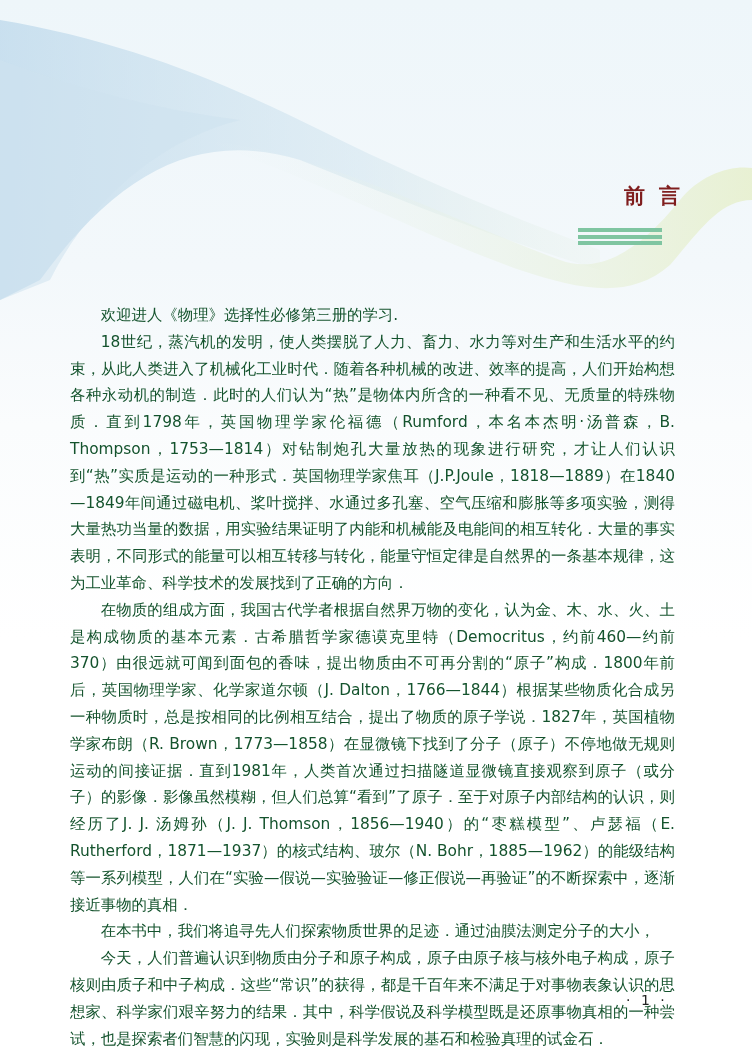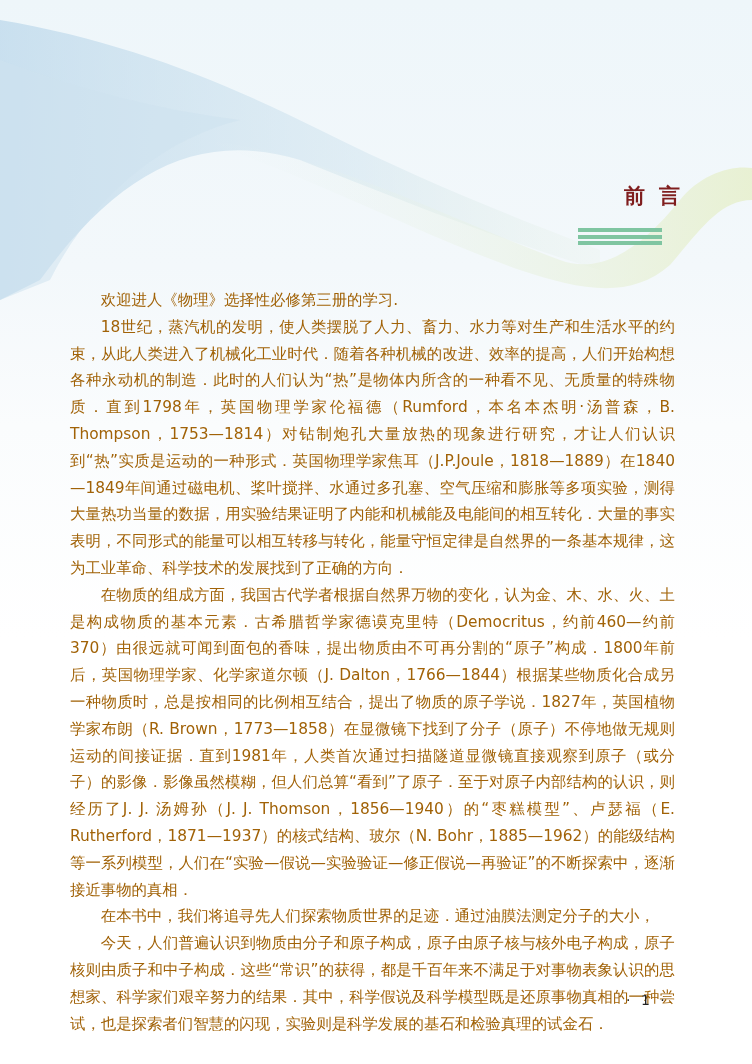--- a/index.html
+++ b/index.html
@@ -14,22 +14,22 @@
   }
   .wave { position: absolute; left: 0; top: 0; width: 752px; height: 300px; }
   .title {
     position: absolute; left: 576px; top: 182px;
     font-size: 21px; font-weight: bold; color: #7f1d1d;
     letter-spacing: 14px; font-family: "DejaVu Sans", sans-serif; margin-left: 48px;
   }
   .title-bars { position: absolute; left: 578px; top: 228px; width: 84px; }
   .title-bars div { height: 4px; background: #7fc5a1; margin-bottom: 2.5px; }
   .body-text {
-    position: absolute; left: 70px; top: 287px; width: 605px;
-    font-size: 15.4px; line-height: 26.8px; color: #a16207;
+    position: absolute; left: 70px; top: 302px; width: 605px;
+    font-size: 15.4px; line-height: 26.8px; color: #14532d;
     text-align: justify; text-justify: inter-character;
   }
   .body-text p { margin: 0; text-indent: 2em; }
   .page-num {
     position: absolute; left: 626px; top: 992px;
     font-size: 14px; color: #222; letter-spacing: 3px;
   }
 </style>
 </head>
 <body>

